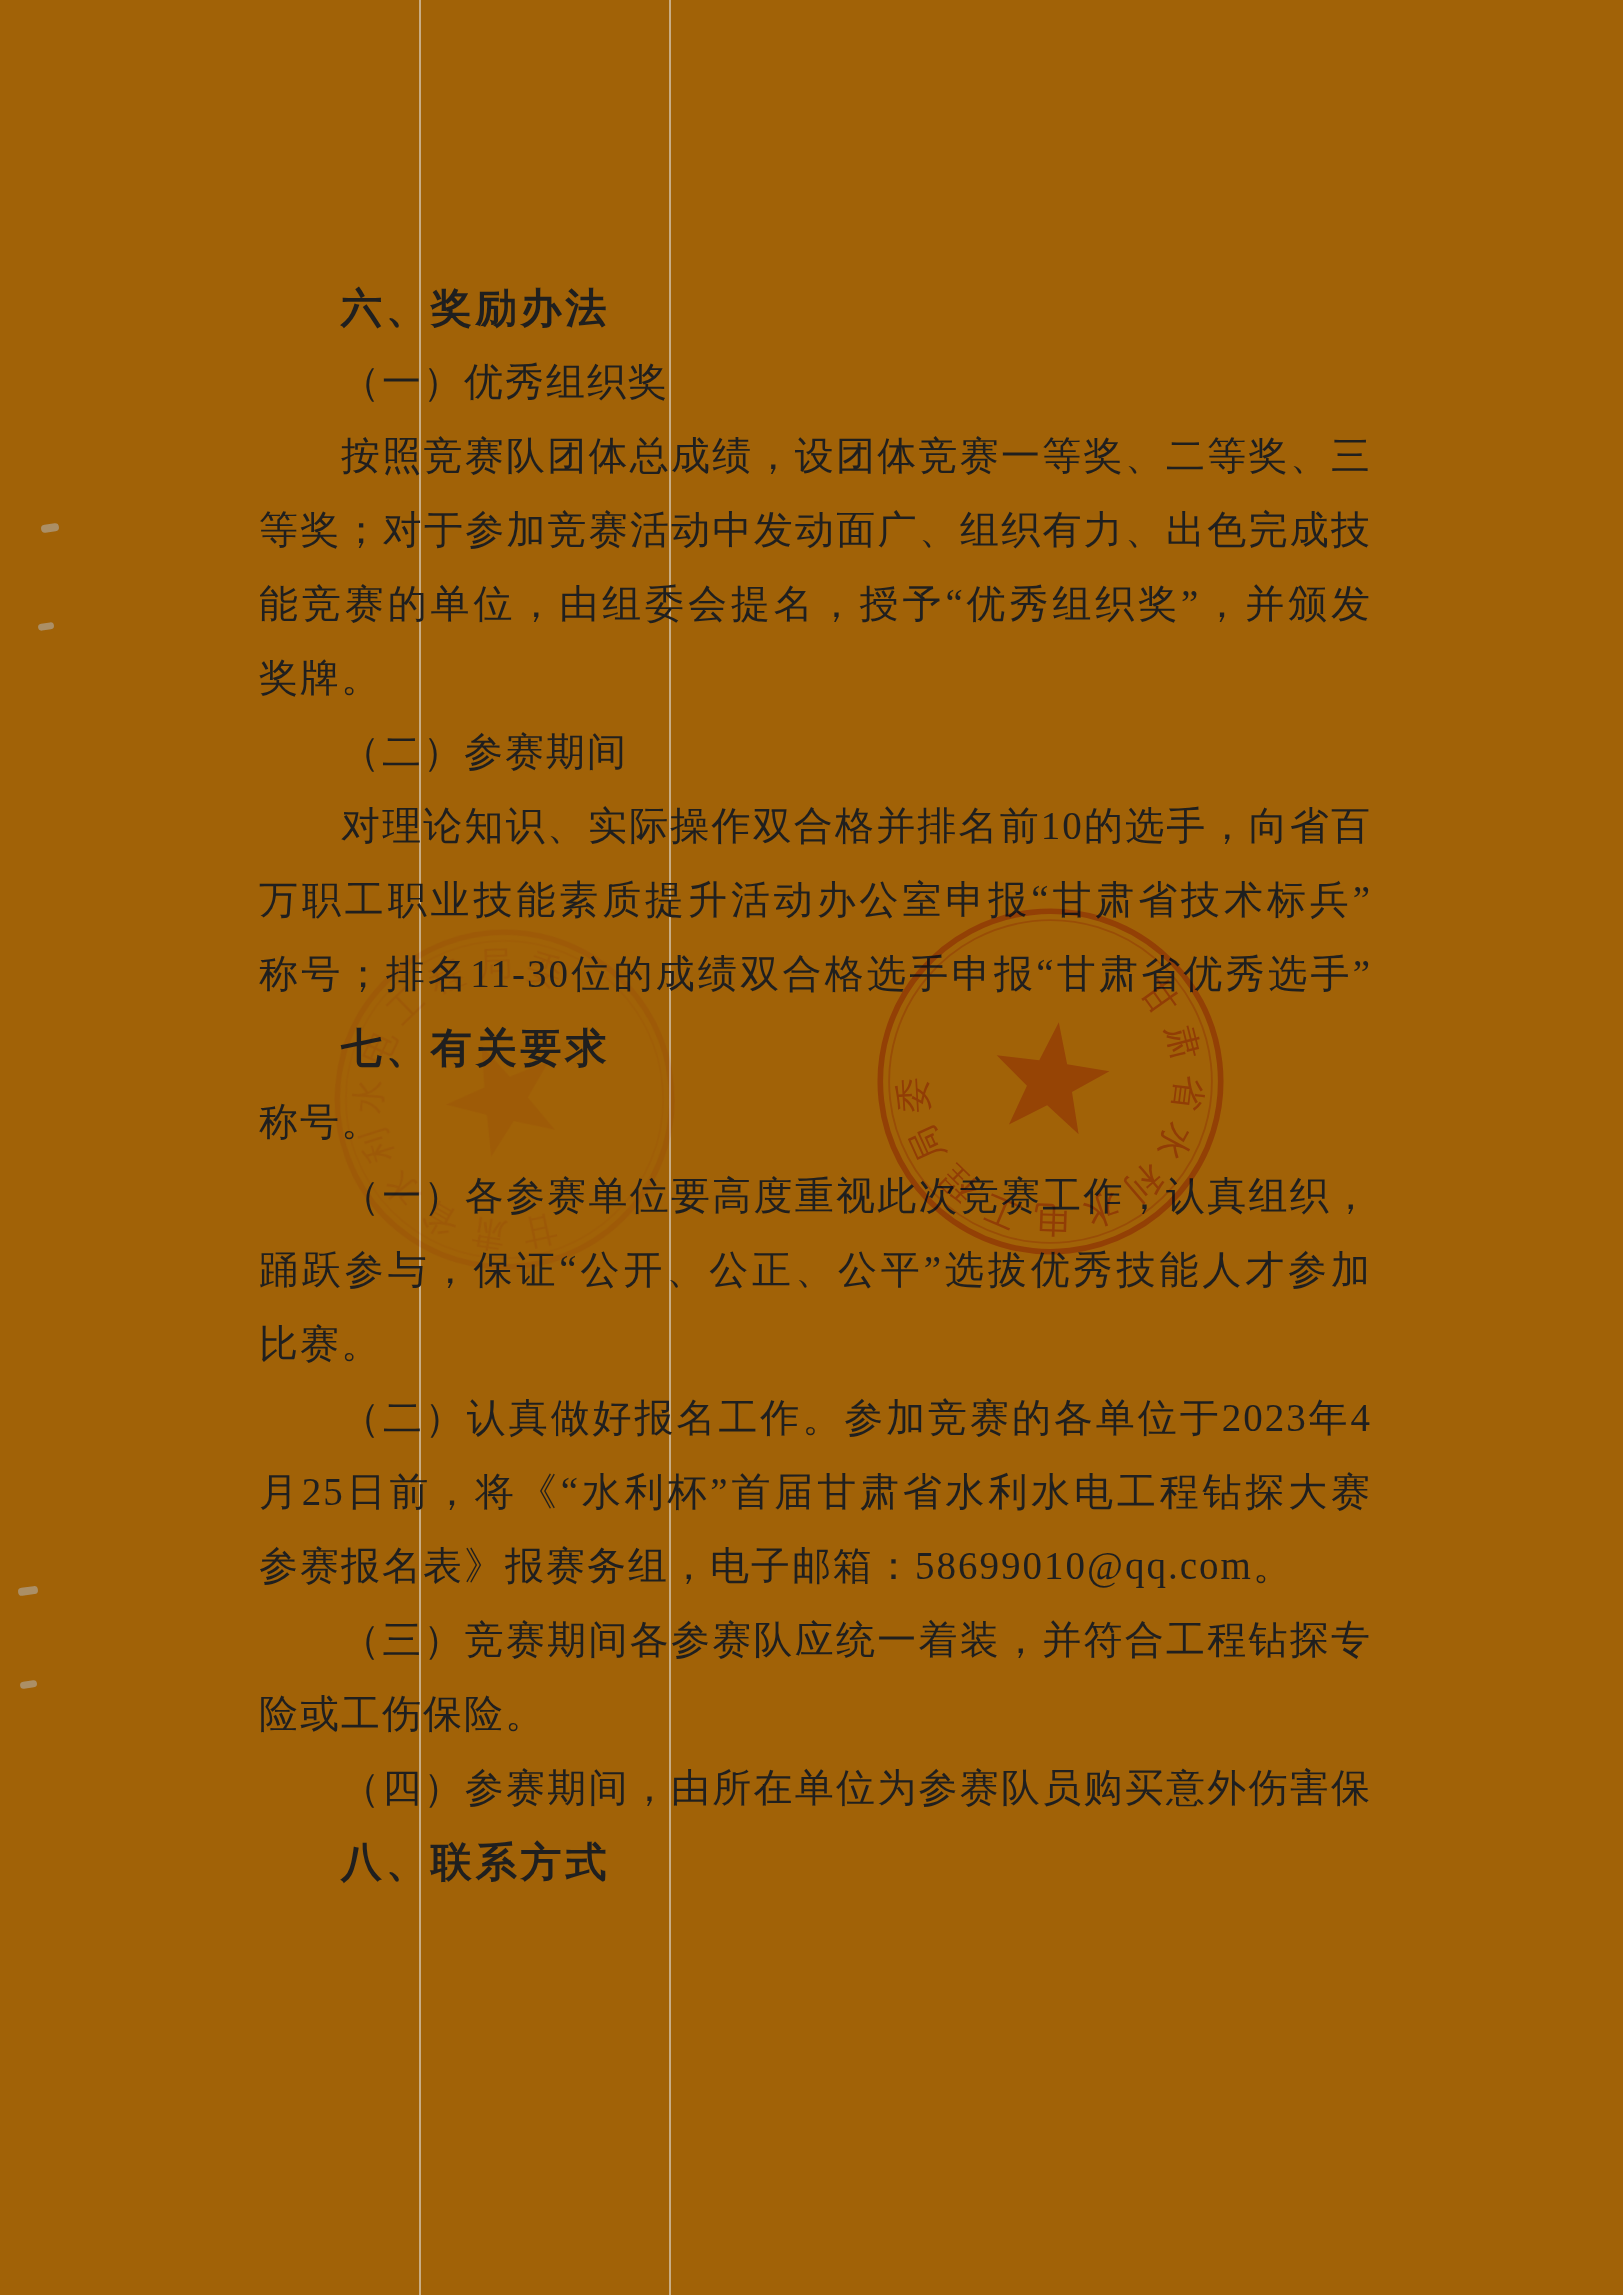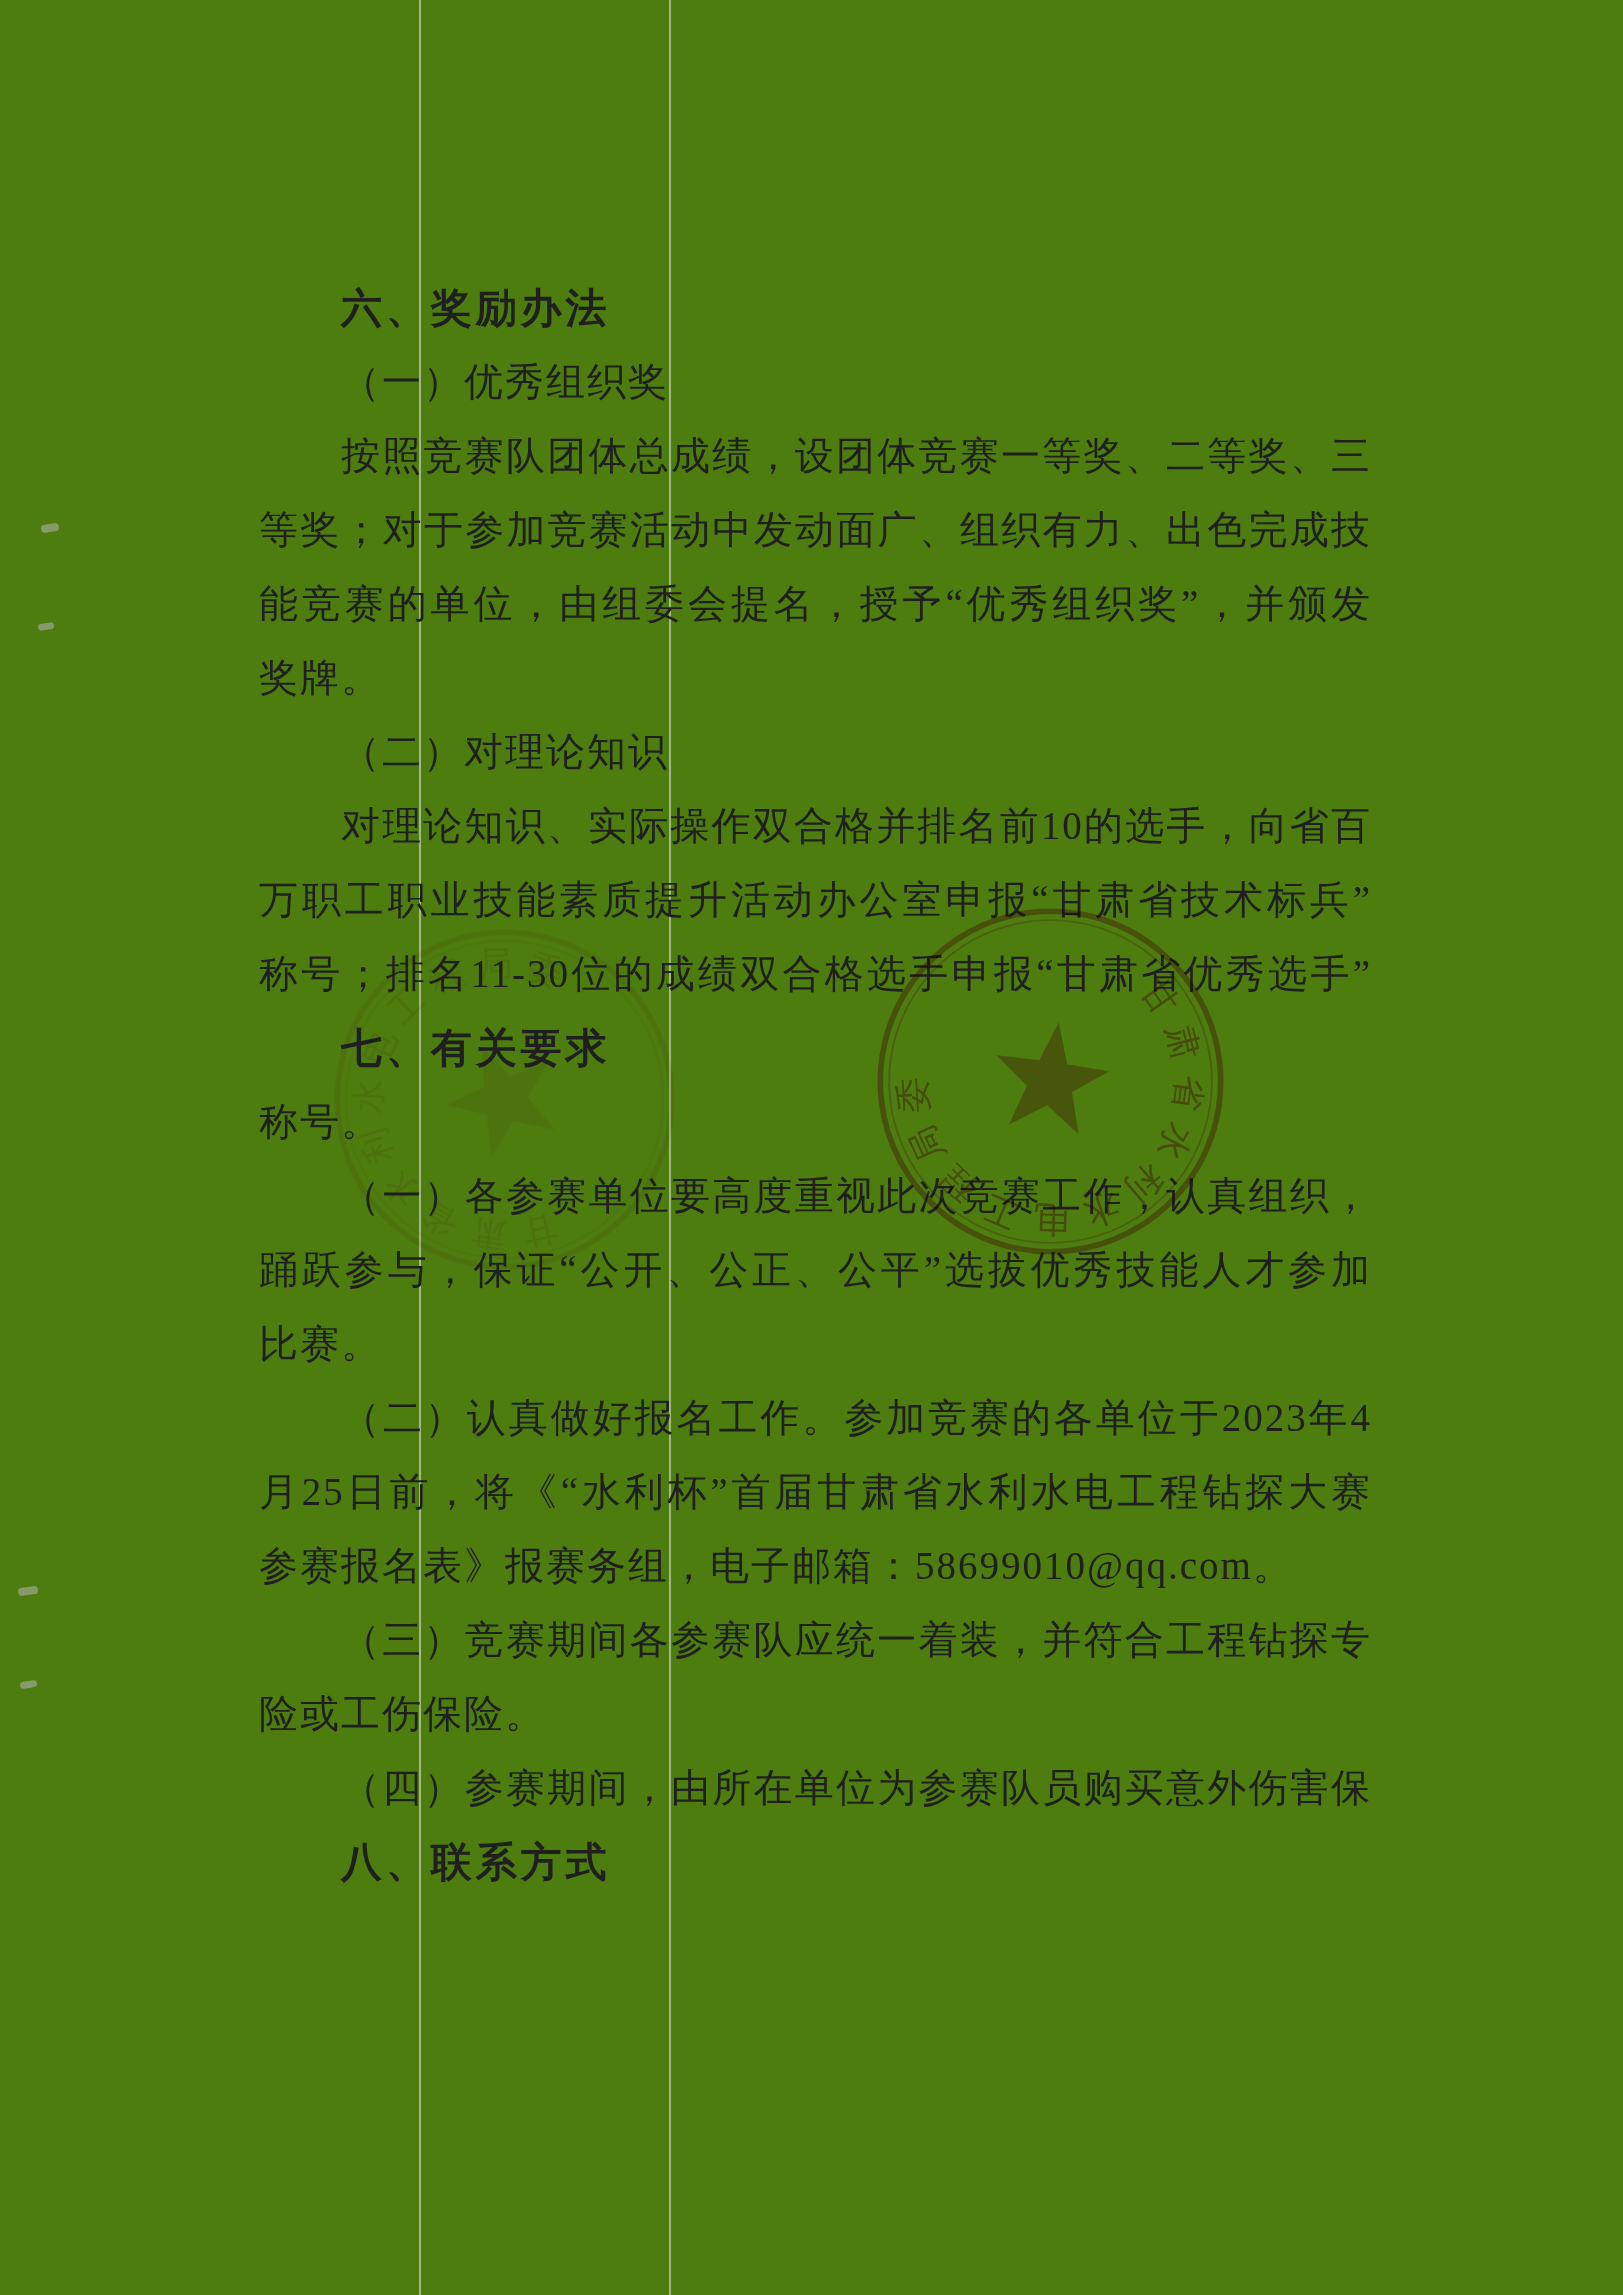--- a/index.html
+++ b/index.html
@@ -1,19 +1,19 @@
 <!DOCTYPE html>
 <html style="font-size:10.5px"><head>
 <meta charset="utf-8">
 <style>
   html,body{margin:0;padding:0;background:#ffffff;}
   .page{
     position:relative;
     width:1623px;height:2295px;
-    background:#4d7c0f;
+    background:#a16207;
     overflow:hidden;
     font-family:"Liberation Serif", serif;
     color:#1f1f1f;
   }
   
   .scanline{position:absolute;top:0;bottom:0;width:2px;background:#e9e9e9;opacity:.55;}
   .scanline.s1{left:419px;}
   .scanline.s2{left:669px;}
   
   .smudge{position:absolute;background:#b5b5b5;opacity:.55;border-radius:3.9px;transform:rotate(-8deg);}
@@ -69,21 +69,21 @@
   <div class="smudge m3"></div>
   <div class="smudge m4"></div>
 
   <div class="content">
     <div class="line l-heading l-indent">六、奖励办法</div>
     <div class="line l-indent">（一）优秀组织奖</div>
     <div class="line l-indent l-just">按照竞赛队团体总成绩，设团体竞赛一等奖、二等奖、三</div>
     <div class="line l-just">等奖；对于参加竞赛活动中发动面广、组织有力、出色完成技</div>
     <div class="line l-just">能竞赛的单位，由组委会提名，授予“优秀组织奖”，并颁发</div>
     <div class="line">奖牌。</div>
-    <div class="line l-indent">（二）对理论知识</div>
+    <div class="line l-indent">（二）参赛期间</div>
     <div class="line l-indent l-just">对理论知识、实际操作双合格并排名前10的选手，向省百</div>
     <div class="line l-just">万职工职业技能素质提升活动办公室申报“甘肃省技术标兵”</div>
     <div class="line l-just">称号；排名11-30位的成绩双合格选手申报“甘肃省优秀选手”</div>
     <div class="line l-heading l-indent">七、有关要求</div>
     <div class="line">称号。</div>
     <div class="line l-indent l-just">（一）各参赛单位要高度重视此次竞赛工作，认真组织，</div>
     <div class="line l-just">踊跃参与，保证“公开、公正、公平”选拔优秀技能人才参加</div>
     <div class="line">比赛。</div>
     <div class="line l-indent l-just">（二）认真做好报名工作。参加竞赛的各单位于2023年4</div>
     <div class="line l-just">月25日前，将《“水利杯”首届甘肃省水利水电工程钻探大赛</div>

